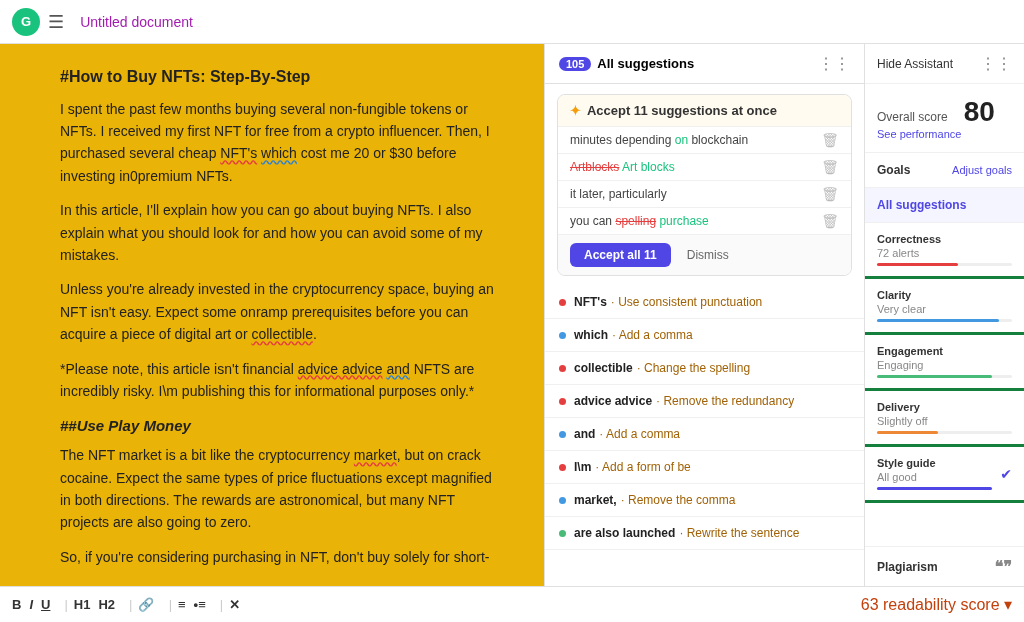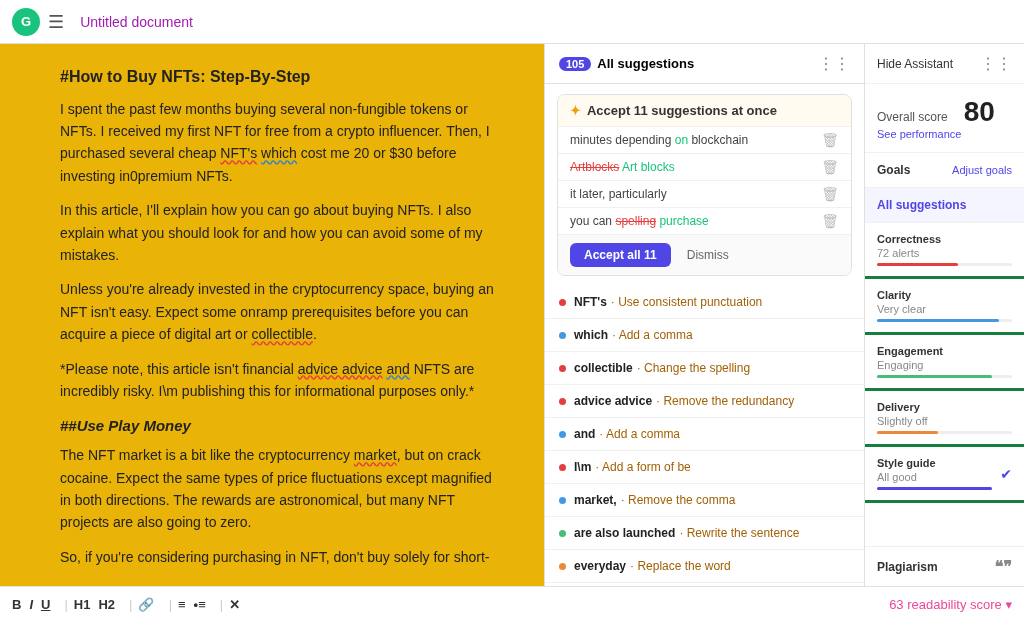--- a/index.html
+++ b/index.html
@@ -33,21 +33,21 @@
 
     
     .bottom-toolbar {
       display: flex; align-items: center; padding: 6px 12px; border-top: 1px solid #e0e0e0;
       background: #fff; font-size: 13px; color: #555; height: 36px; flex-shrink: 0;
     }
     .toolbar-btn { margin-right: 8px; cursor: pointer; font-weight: bold; color: #333; font-size: 13px; }
     .toolbar-btn.italic { font-style: italic; }
     .toolbar-btn.underline { text-decoration: underline; }
     .toolbar-sep { margin: 0 6px; color: #ccc; }
-    .readability { margin-left: auto; color: #ec4899; font-size: 13px; }
+    .readability { margin-left: auto; color: #c2410c; font-size: 16px; }
 
     
     .suggestions-panel {
       width: 320px; border-left: 1px solid #e0e0e0; display: flex; flex-direction: column;
       background: #fff; flex-shrink: 0; overflow: hidden;
     }
     .suggestions-header {
       display: flex; align-items: center; justify-content: space-between;
       padding: 10px 14px; border-bottom: 1px solid #e0e0e0;
     }
@@ -271,27 +271,20 @@
           <span class="suggestion-dot dot-blue"></span>
           <span class="suggestion-word">market,</span>
           <span class="suggestion-desc">· Remove the comma</span>
         </div>
       </div>
       <div class="suggestion-item">
         <div class="suggestion-left">
           <span class="suggestion-dot dot-green"></span>
           <span class="suggestion-word">are also launched</span>
           <span class="suggestion-desc">· Rewrite the sentence</span>
-        </div>
-      </div>
-      <div class="suggestion-item">
-        <div class="suggestion-left">
-          <span class="suggestion-dot dot-yellow"></span>
-          <span class="suggestion-word">everyday</span>
-          <span class="suggestion-desc">· Replace the word</span>
         </div>
       </div>
     </div>
   </div>
 
   <div class="right-panel">
     <div class="hide-assistant">
       <span>Hide Assistant</span>
       <span class="hide-assistant-icons">⋮⋮</span>
     </div>

